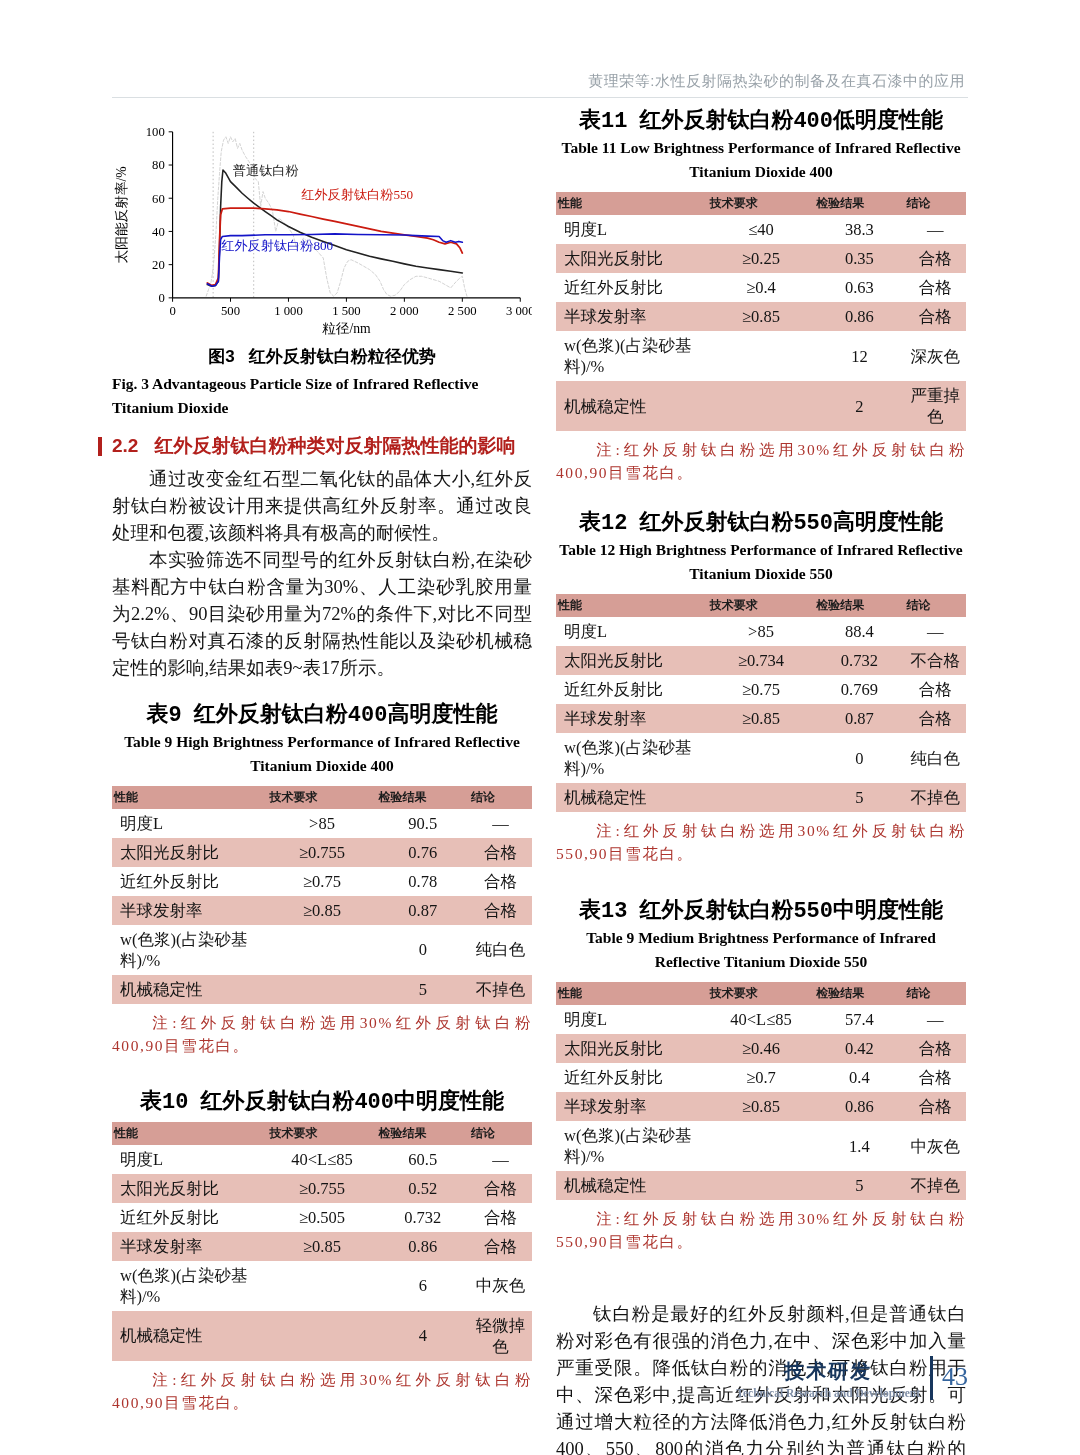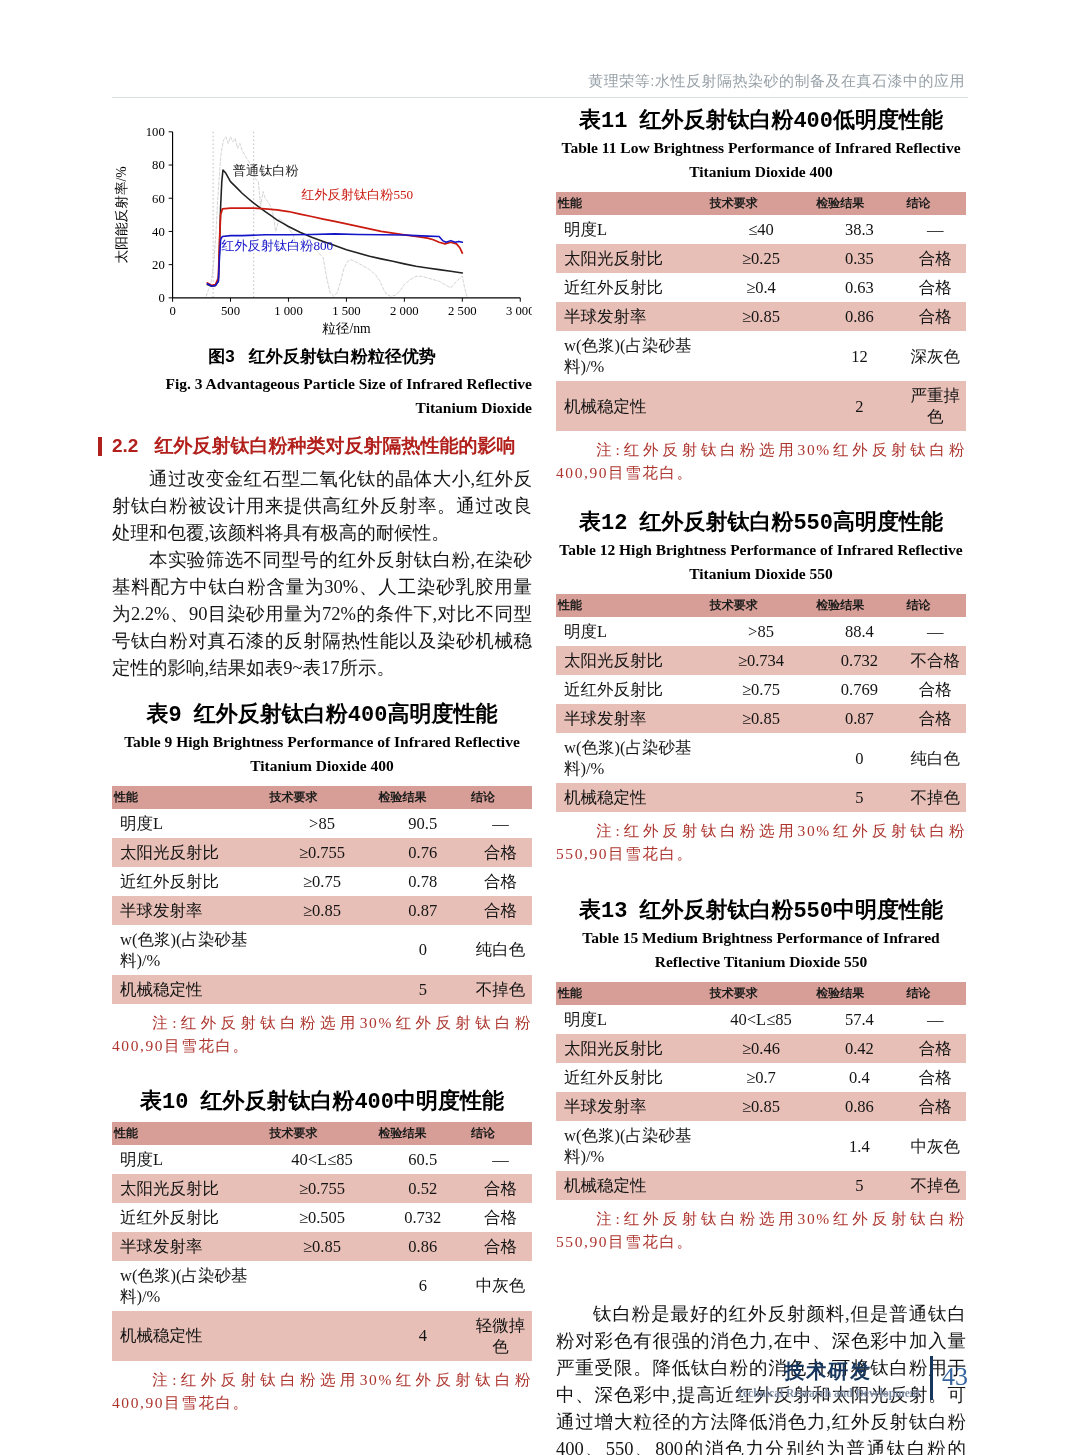--- a/index.html
+++ b/index.html
@@ -8,21 +8,21 @@
   .running-head{position:absolute;top:72px;right:115px;font-size:15px;color:#98a1a8;
         font-family:"Liberation Sans",sans-serif;letter-spacing:.5px;}
   .head-rule{position:absolute;top:97px;left:112px;width:856px;height:1px;background:#dadfe2;}
   .col{position:absolute;}
   .col-left{left:112px;top:124px;width:420px;}
   .col-right{left:556px;top:110px;width:410px;}
   .fig svg{display:block;width:100%;height:auto;}
   .fig-cap-zh{text-align:center;font-family:"Liberation Sans",sans-serif;font-weight:bold;
         font-size:17px;color:#000;margin-top:4px;}
   .fig-cap-zh .lab{margin-right:14px;}
-  .fig-cap-en{text-align:right;font-weight:bold;font-size:15.5px;line-height:24px;margin-top:4px;color:#000;}
+  .fig-cap-en{text-align:left;font-weight:bold;font-size:15.5px;line-height:24px;margin-top:4px;color:#000;}
   .sec-head{position:relative;margin-top:12px;font-family:"Liberation Sans",sans-serif;
         font-weight:bold;font-size:19px;color:#b2201c;line-height:28px;}
   .sec-head .bullet{position:absolute;left:-14px;top:5px;width:4px;height:19px;background:#b2201c;}
   .sec-head .num{margin-right:16px;}
   .body-para{font-size:18.5px;line-height:27px;text-align:justify;text-indent:2em;margin:0;color:#141414;}
   .p-first{margin-top:6px;}
   .p-last{margin-top:48px;}
   .tbl{display:block;}
   .mt22{margin-top:22px;} .mt34{margin-top:34px;} .mt0{margin-top:0;} .mt28{margin-top:28px;} .mt35{margin-top:35px;}
   .tbl-title-zh{text-align:center;font-family:Liberation Mono, monospace;font-weight:bold;
@@ -344,21 +344,21 @@
               <td></td>
               <td>5</td>
               <td>不掉色</td>
             </tr>
           </tbody>
         </table>
         <div class="note">注:红外反射钛白粉选用30%红外反射钛白粉550,90目雪花白。</div>
       </section>
     <section class="tbl mt35">
         <div class="tbl-title-zh"><span class="tnum">表13</span><span>红外反射钛白粉550中明度性能</span></div>
-        <div class="tbl-title-en">Table 15  Medium Brightness Performance of Infrared Reflective Titanium Dioxide 550</div>
+        <div class="tbl-title-en">Table 9  Medium Brightness Performance of Infrared Reflective Titanium Dioxide 550</div>
         <table class="perf">
           <colgroup>
             <col style="width:37%">
             <col style="width:26%">
             <col style="width:22%">
             <col style="width:15%">
           </colgroup>
           <thead>
             <tr>
               <th>性能</th>

